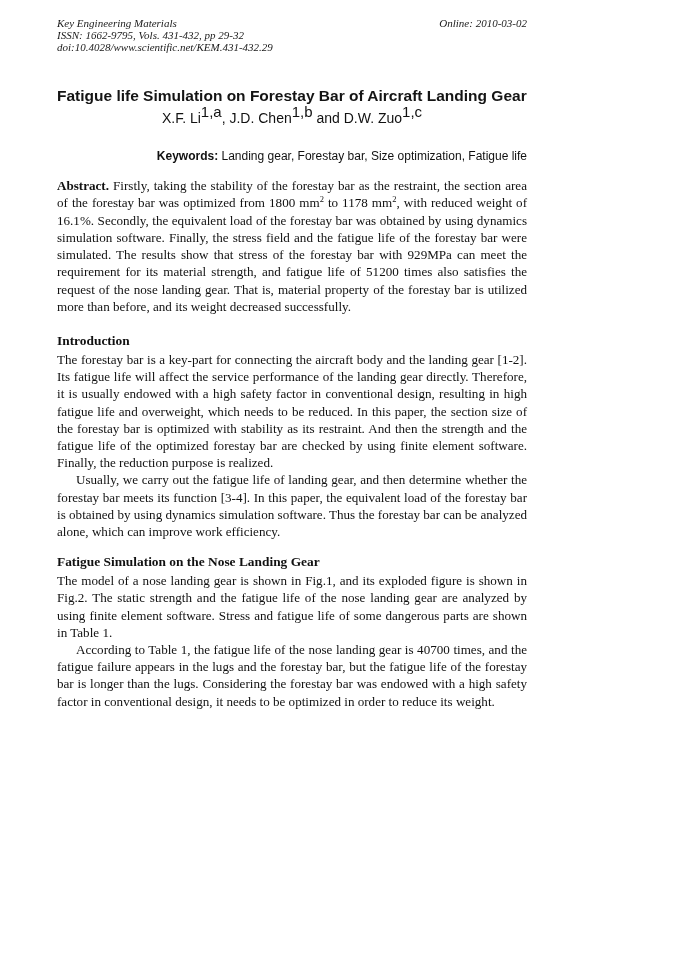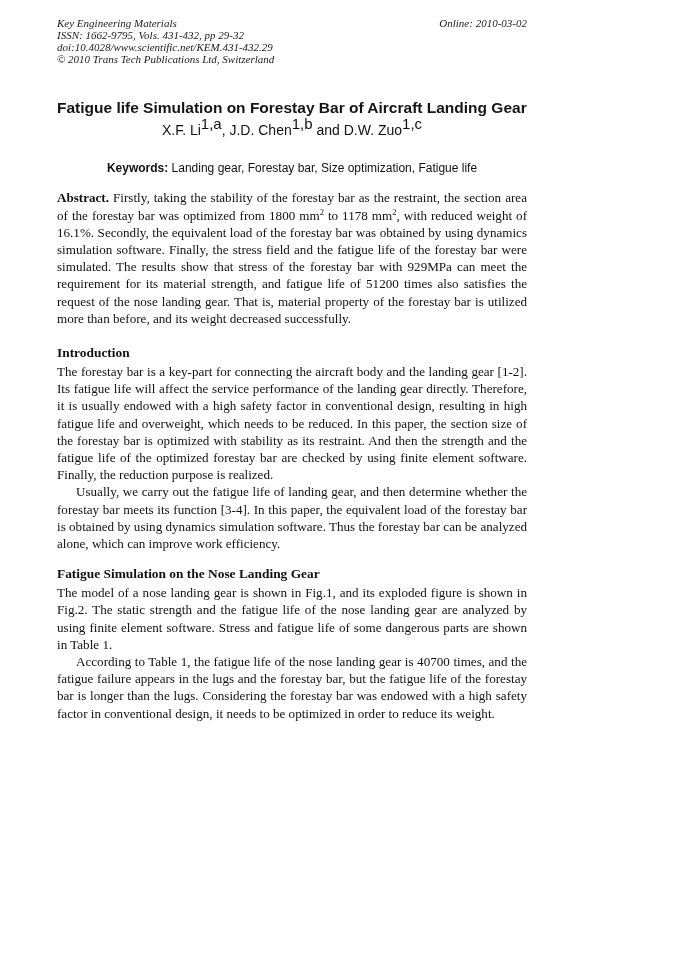--- a/index.html
+++ b/index.html
@@ -34,21 +34,21 @@
     font: 12px/15.5px "Liberation Sans", "DejaVu Sans", sans-serif;
     text-align: center;
   }
   .affiliation { margin-top: 9px; }
   .emails { margin-top: 7px; }
   .affiliation sup, .emails sup { font-size: 8px; line-height: 0; vertical-align: super; }
   
   .keywords {
     margin-top: 21px;
     font: 12px/15px "Liberation Sans", "DejaVu Sans", sans-serif;
-    text-align: center;
+    text-align: right;
   }
   .keywords b { font-weight: bold; }
   
   .body-text {
     font: 13.1px/17.2px "Liberation Serif", "DejaVu Serif", serif;
     text-align: justify;
     margin: 0;
     color: #111111;
   }
   .abstract { margin-top: 13px; }
@@ -68,21 +68,20 @@
 
 <div class="page">
 
   <div class="jheader">
     <div class="jheader-row">
       <span>Key Engineering Materials</span>
       <span>Online: 2010-03-02</span>
     </div>
     <div>ISSN: 1662-9795, Vols. 431-432, pp 29-32</div>
     <div>doi:10.4028/www.scientific.net/KEM.431-432.29</div>
-    <div>© 2010 Trans Tech Publications Ltd, Switzerland</div>
   </div>
 
   <h1 class="title">Fatigue life Simulation on Forestay Bar of Aircraft Landing Gear</h1>
 
   <div class="authors"><span>X.F. Li</span><sup>1,a</sup><span>, J.D. Chen</span><sup>1,b</sup><span> and D.W. Zuo</span><sup>1,c</sup></div>
 
 
 
   <div class="keywords"><b>Keywords:</b><span> Landing gear, Forestay bar, Size optimization, Fatigue life</span></div>
 

